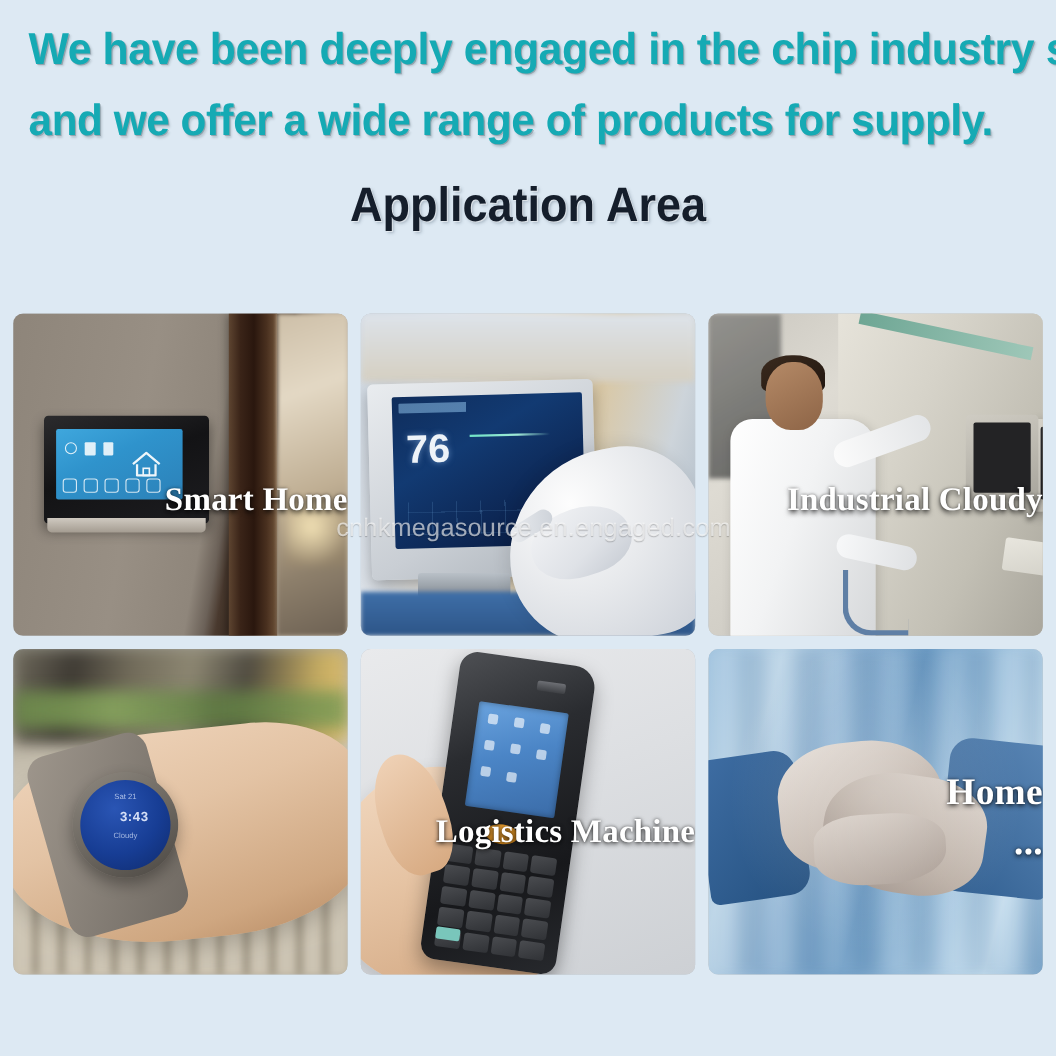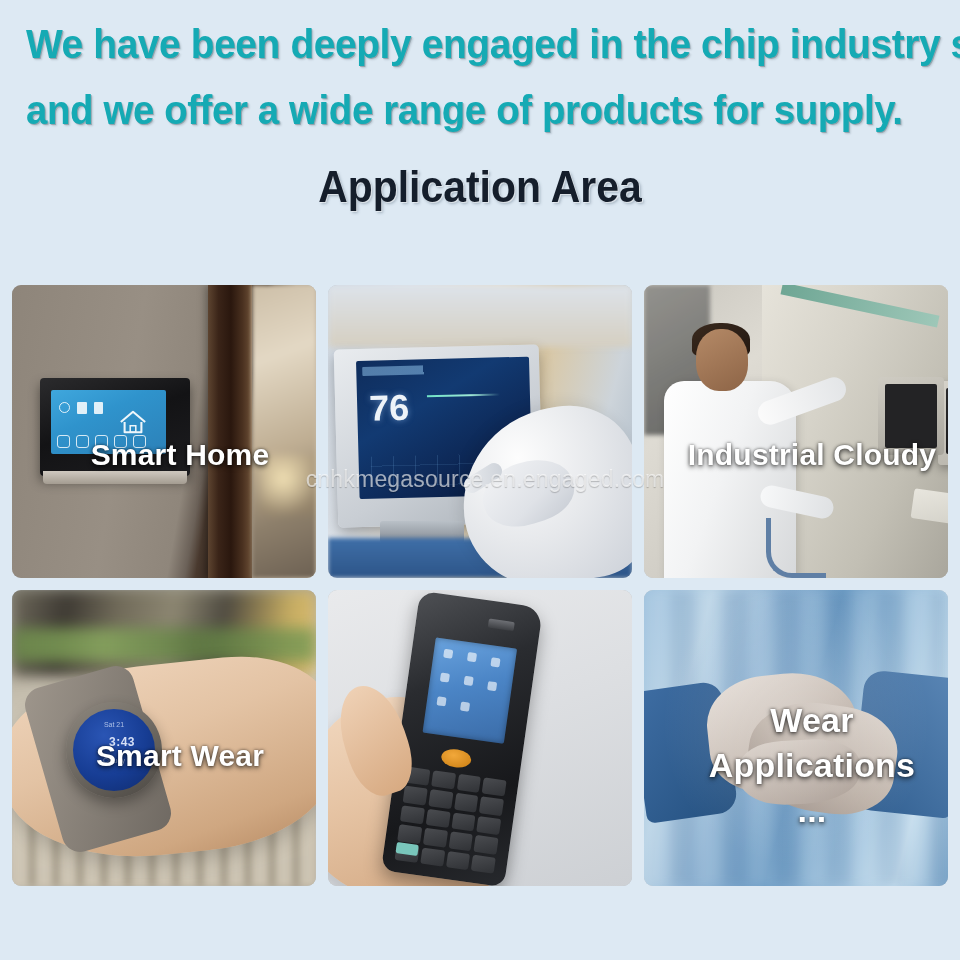--- a/index.html
+++ b/index.html
@@ -59,23 +59,23 @@
     position:relative;
     border-radius:9px;
     overflow:hidden;
     background:#b9bfc4;
   }
   .card .scene { position:absolute; inset:0; }
 
   .card .label {
     position:absolute;
     left:0; right:0;
-    text-align:center;
+    text-align:right;
     color:#ffffff;
-    font-family:Liberation Sans, sans-serif;
+    font-family:Liberation Serif, serif;
     font-weight:bold;
     font-size:30px;
     line-height:36px;
     letter-spacing:.2px;
     text-shadow:0 2px 5px rgba(0,0,0,.65), 0 0 3px rgba(0,0,0,.5);
     z-index:6;
     pointer-events:none;
     margin-left:32px;
   }
   .label.mid   { top:152px; }
@@ -552,21 +552,20 @@
       <div class="arm"></div>
       <div class="strap"></div>
       <div class="watch">
         <div class="face">
           <div class="wdate">Sat 21</div>
           <div class="time">3:43</div>
           <div class="wsub">Cloudy</div>
         </div>
       </div>
     </div>
-    <div class="label mid2">Smart Wear</div>
   </div>
 
   <div class="card c5">
     <div class="scene">
       <div class="bg"></div>
       <div class="hand"></div>
       <div class="pda">
         <div class="speaker"></div>
         <div class="screen">
           <i style="left:10px;top:10px"></i>
@@ -598,35 +597,35 @@
             <i></i>
             <i></i>
             <i></i>
             <i></i>
             <i></i>
         </div>
         <div class="greenkey"></div>
       </div>
       <div class="thumb"></div>
     </div>
+    <div class="label mid2">Logistics Machine</div>
   </div>
 
   <div class="card c6">
     <div class="scene">
       <div class="bg"></div>
       <div class="bands"></div>
       <div class="cuffL"></div>
       <div class="cuffR"></div>
       <div class="handA"></div>
       <div class="handB"></div>
       <div class="fingers"></div>
       <div class="glare"></div>
     </div>
     <div class="label multi">
-      <div>Wear</div>
-      <div>Applications</div>
+      <div>Home</div>
       <div>...</div>
     </div>
   </div>
 
 </div>
 
 <div class="watermark">cnhkmegasource.en.engaged.com</div>
 
 </body></html>

